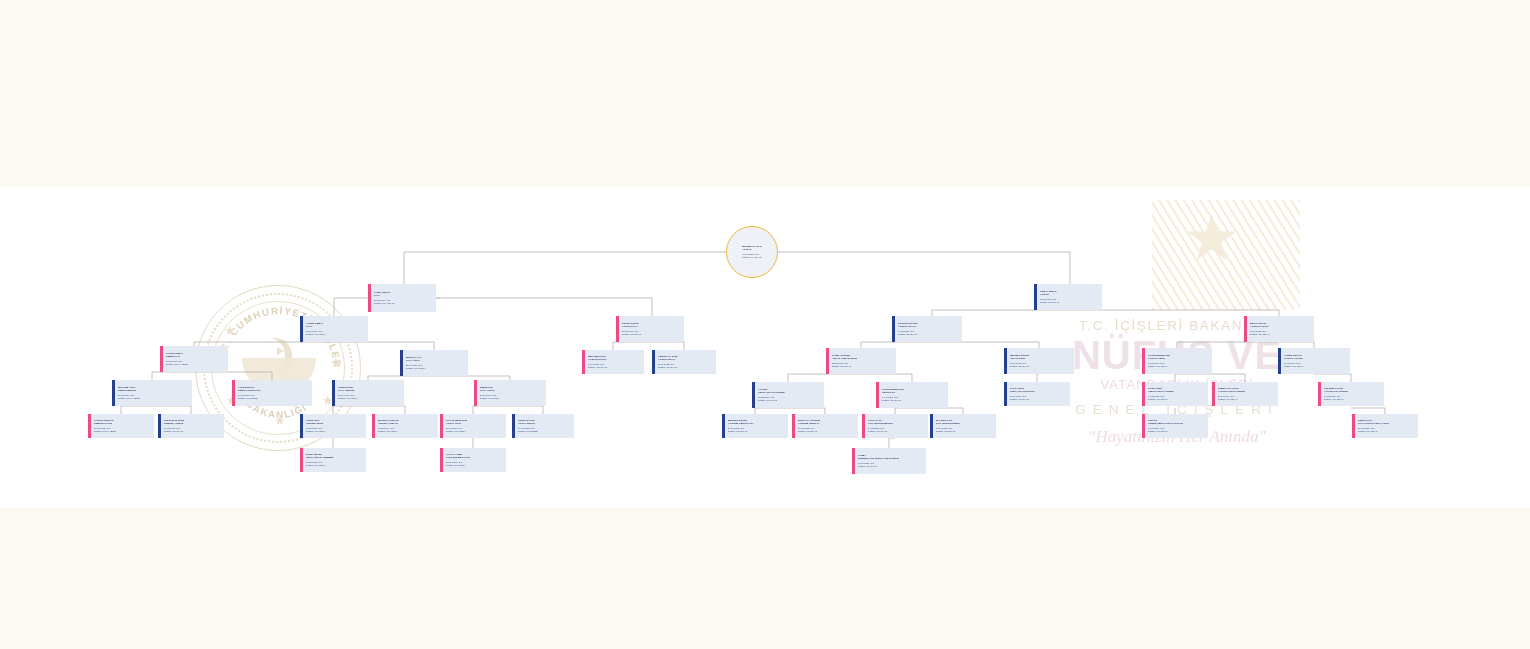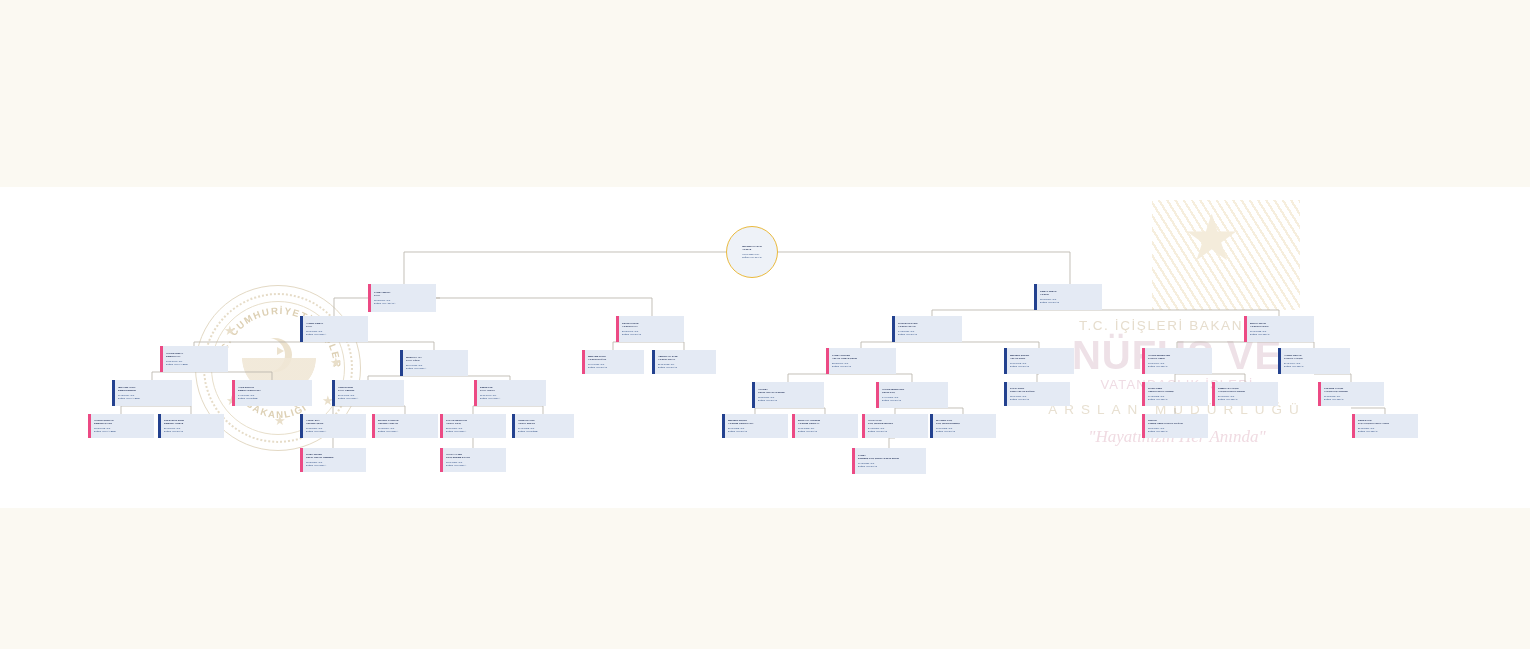--- a/index.html
+++ b/index.html
@@ -171,21 +171,21 @@
     <span class="seal-star" style="left:124px;top:36px;">★</span>
   </div>
 
   <div class="wm wm-hatch"></div>
   <span class="wm wm-star-lg">★</span>
 
   <div class="wm wm-text">
     <div class="wm-line1">T.C. İÇİŞLERİ BAKANLIĞI</div>
     <div class="wm-line2">NÜFUS VE</div>
     <div class="wm-line3">VATANDAŞLIK İŞLERİ</div>
-    <div class="wm-line4">ARSLAN MÜDÜRLÜĞÜ</div>
+    <div class="wm-line4">GENEL İÇİŞLERİ</div>
     <div class="wm-slogan">"Hayatınızın Her Anında"</div>
   </div>
 
   <svg id="edges" xmlns="http://www.w3.org/2000/svg" viewBox="0 0 1530 649">
       <path d="M752,252 H404 V284"></path>
       <path d="M752,252 H1070 V284"></path>
       <path d="M402,298 H440 M436,298 V298"></path>
       <path d="M436,298 H652 V316"></path>
       <path d="M402,298 V298"></path>
       <path d="M368,298 H334 V316"></path>

